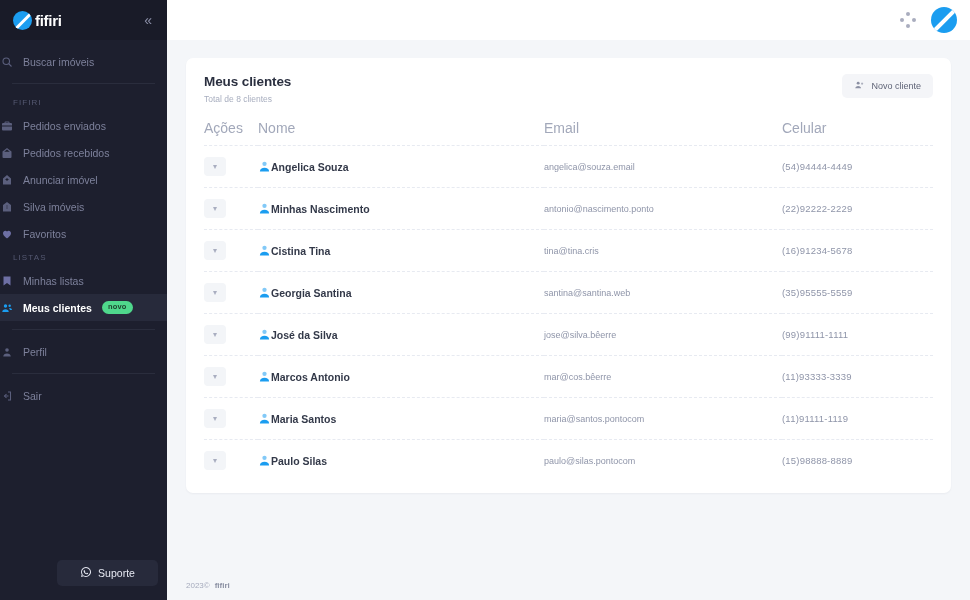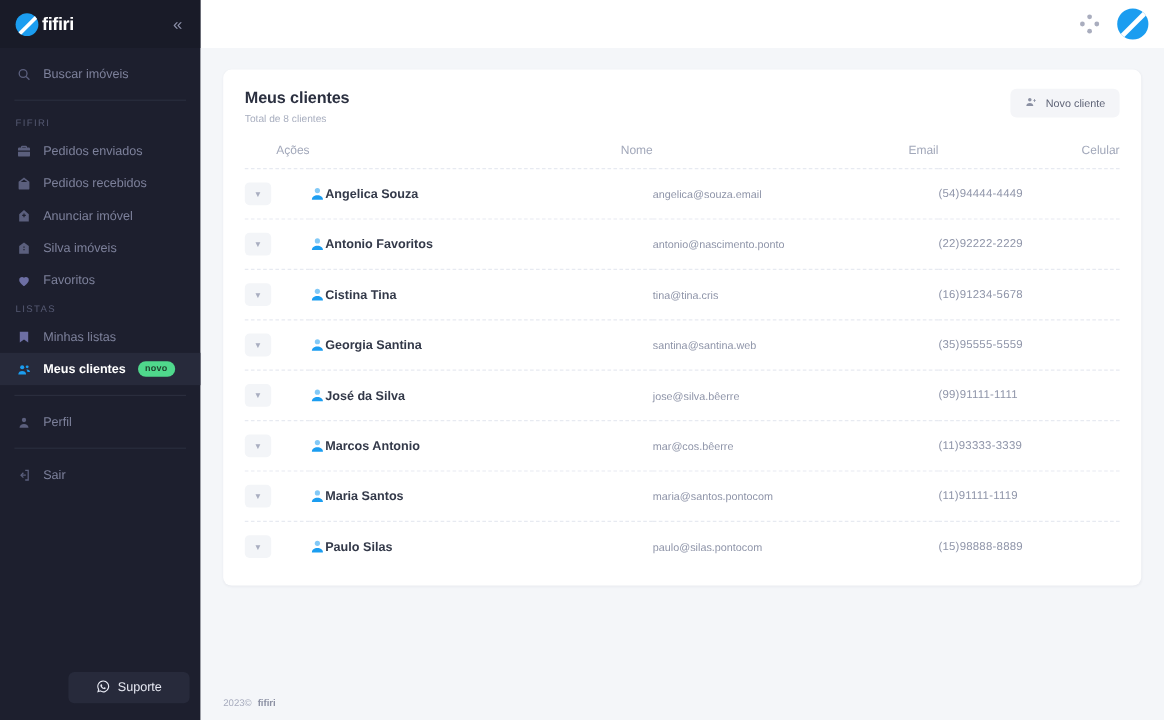--- a/index.html
+++ b/index.html
@@ -43,21 +43,21 @@
   }
   .collapse-btn {
     color: #8b8fa8; font-size: 14px; line-height: 1;
     cursor: pointer; padding: 2px 3px;
   }
 
   .sb-scroll { flex: 1 1 auto; padding-top: 8px; }
 
   .sb-item {
     height: 27px; display: flex; align-items: center;
-    padding-left: 13px; gap: 10px; cursor: pointer;
+    gap: 10px; cursor: pointer;
     color: #7d819b; font-size: 10.5px;
     position: relative;
   }
   .sb-item .ic {
     width: 13px; height: 13px; flex: 0 0 13px;
     display: flex; align-items: center; justify-content: center;
     color: #5b5f7d;
   }
   .sb-item .ic svg { width: 12px; height: 12px; display: block; }
   .sb-item.active { background: #272a3b; color: #ffffff; font-weight: bold; }
@@ -143,21 +143,21 @@
     background: #f4f5f8; border: none; border-radius: 5px;
     height: 24px; padding: 0 12px; cursor: pointer;
     display: flex; align-items: center; gap: 7px;
     font-size: 9px; color: #5f6477;
     font-family: "Liberation Sans", sans-serif;
   }
   .new-btn svg { width: 10px; height: 10px; color: #8b90a3; }
 
   table { width: 100%; border-collapse: collapse; margin-top: 16px; }
   thead th {
-    text-align: right; font-size: 10px; color: #a2a8ba;
+    text-align: left; font-size: 14px; color: #a2a8ba;
     font-weight: normal; padding: 0 0 9px 0; margin-left: 42px;
   }
   th.c-acoes { width: 54px; }
   th.c-nome  { width: 286px; }
   th.c-email { width: 238px; }
   th.c-cel   { width: auto; }
   tbody tr { border-top: 1px dashed #e7eaf1; }
   tbody td { padding: 11px 0; vertical-align: middle; }
   .chev-btn {
     width: 22px; height: 19px; border-radius: 4px;
@@ -389,21 +389,21 @@
                 <button class="chev-btn">▾</button>
               </td>
               <td>
                 <div class="name-cell">
                   <span class="user-ic">
                     <svg viewBox="0 0 24 24" fill="currentColor">
                         <circle cx="12" cy="7" r="4" opacity=".55"></circle>
                         <path d="M3.5 21c0-4.3 3.7-6.7 8.5-6.7s8.5 2.4 8.5 6.7h-17z"></path>
                       </svg>
                   </span>
-                  <span class="name-text">Antonio Favoritos</span>
+                  <span class="name-text">Minhas Nascimento</span>
                 </div>
               </td>
               <td class="email-text">antonio@nascimento.ponto</td>
               <td class="cel-text">(22)92222-2229</td>
             </tr>
 
             <tr>
               <td>
                 <button class="chev-btn">▾</button>
               </td>

